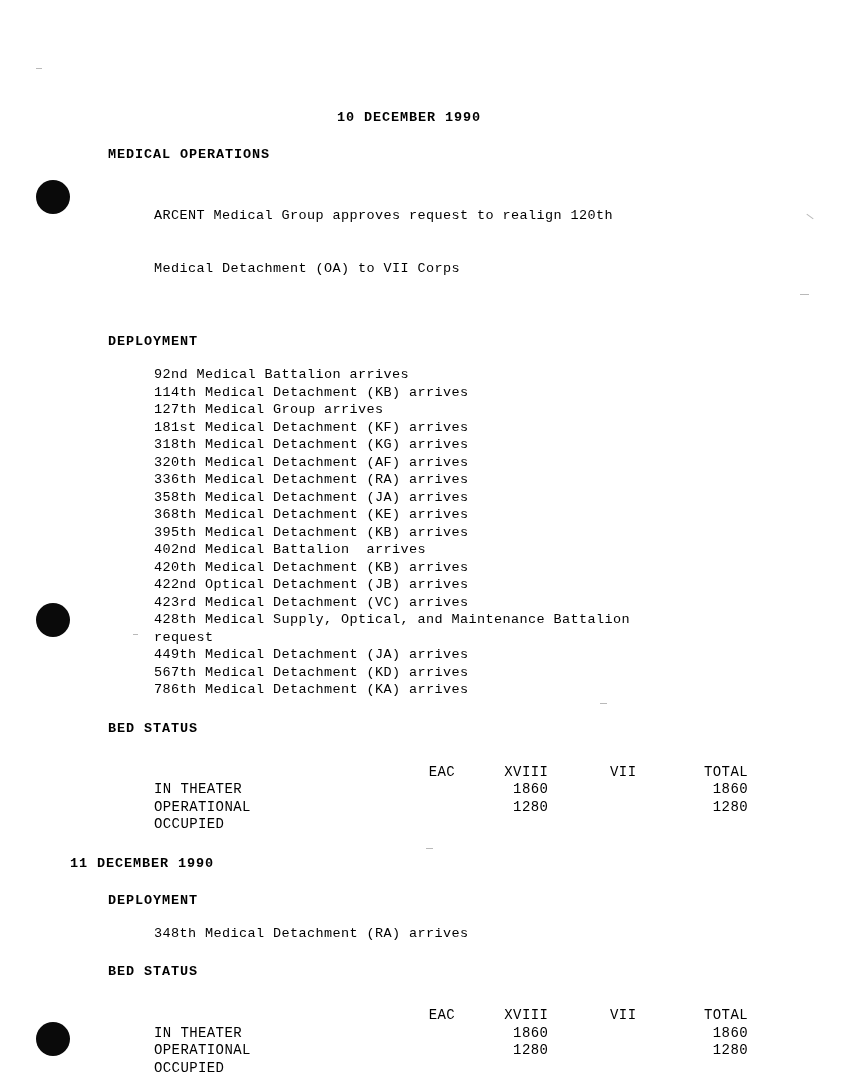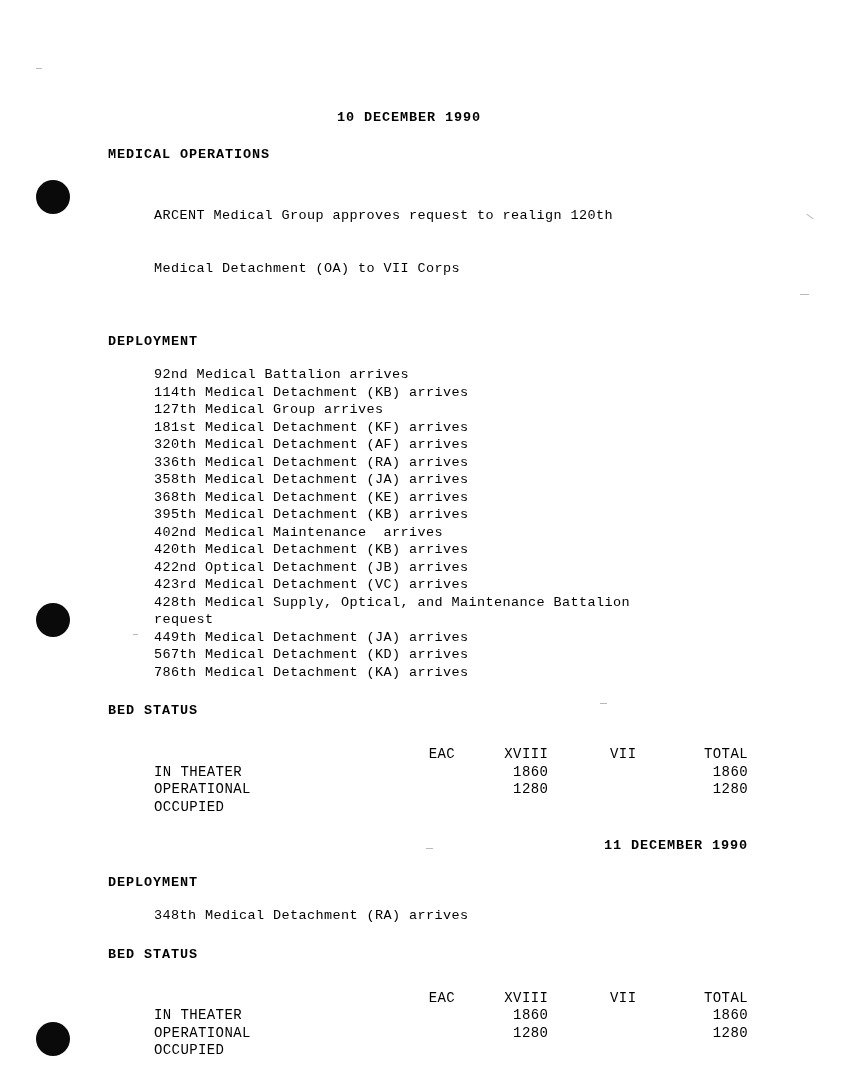--- a/index.html
+++ b/index.html
@@ -105,21 +105,21 @@
   }
   table.bed th.c3, table.bed td.c3 {
     width: 94px;
     text-align: right;
   }
   table.bed th.c4, table.bed td.c4 {
     width: 118px;
     text-align: right;
   }
   .second-date {
-    text-align: right;
+    text-align: left;
     font-weight: bold;
     font-size: 13.5px;
     letter-spacing: 0.9px;
     margin-left: -38px;
   }
   .stray-mark {
     position: absolute;
     background: #b9b9b9;
   }
   .m1 { left: 36px; top: 68px; width: 6px; height: 1px; }
@@ -160,26 +160,27 @@
 
     <div class="spacer-lg"></div>
 
     <div class="section-head">DEPLOYMENT</div>
     <div class="spacer-md"></div>
     <div class="list">
       <div>92nd Medical Battalion arrives</div>
       <div>114th Medical Detachment (KB) arrives</div>
       <div>127th Medical Group arrives</div>
       <div>181st Medical Detachment (KF) arrives</div>
+      <div>318th Medical Detachment (KG) arrives</div>
       <div>320th Medical Detachment (AF) arrives</div>
       <div>336th Medical Detachment (RA) arrives</div>
       <div>358th Medical Detachment (JA) arrives</div>
       <div>368th Medical Detachment (KE) arrives</div>
       <div>395th Medical Detachment (KB) arrives</div>
-      <div>402nd Medical Maintenance  arrives</div>
+      <div>402nd Medical Battalion  arrives</div>
       <div>420th Medical Detachment (KB) arrives</div>
       <div>422nd Optical Detachment (JB) arrives</div>
       <div>423rd Medical Detachment (VC) arrives</div>
       <div>428th Medical Supply, Optical, and Maintenance Battalion</div>
       <div>request</div>
       <div>449th Medical Detachment (JA) arrives</div>
       <div>567th Medical Detachment (KD) arrives</div>
       <div>786th Medical Detachment (KA) arrives</div>
     </div>
 

